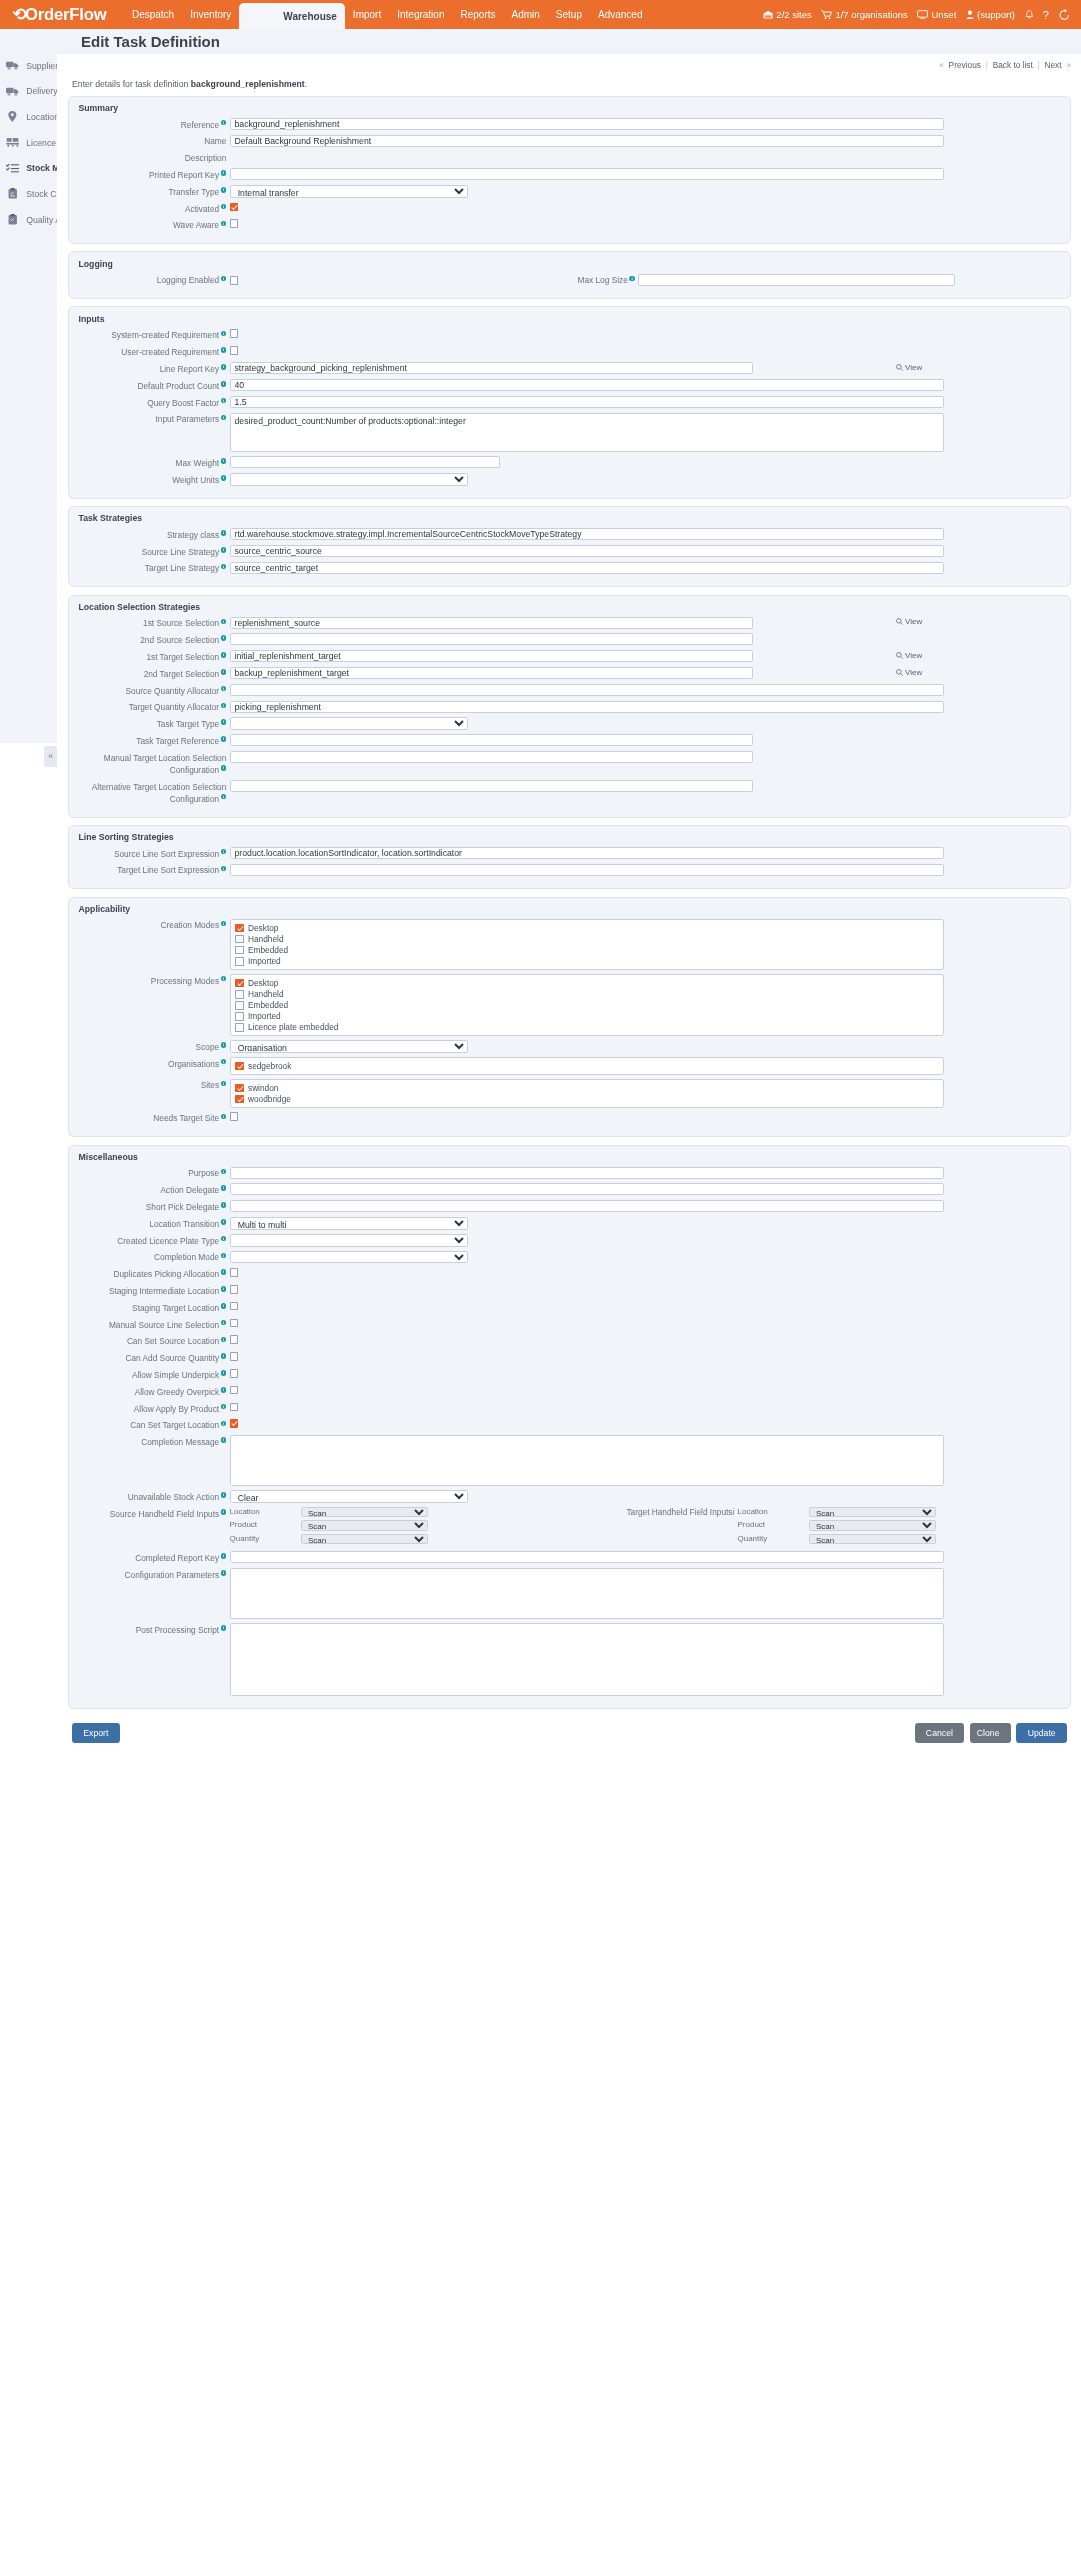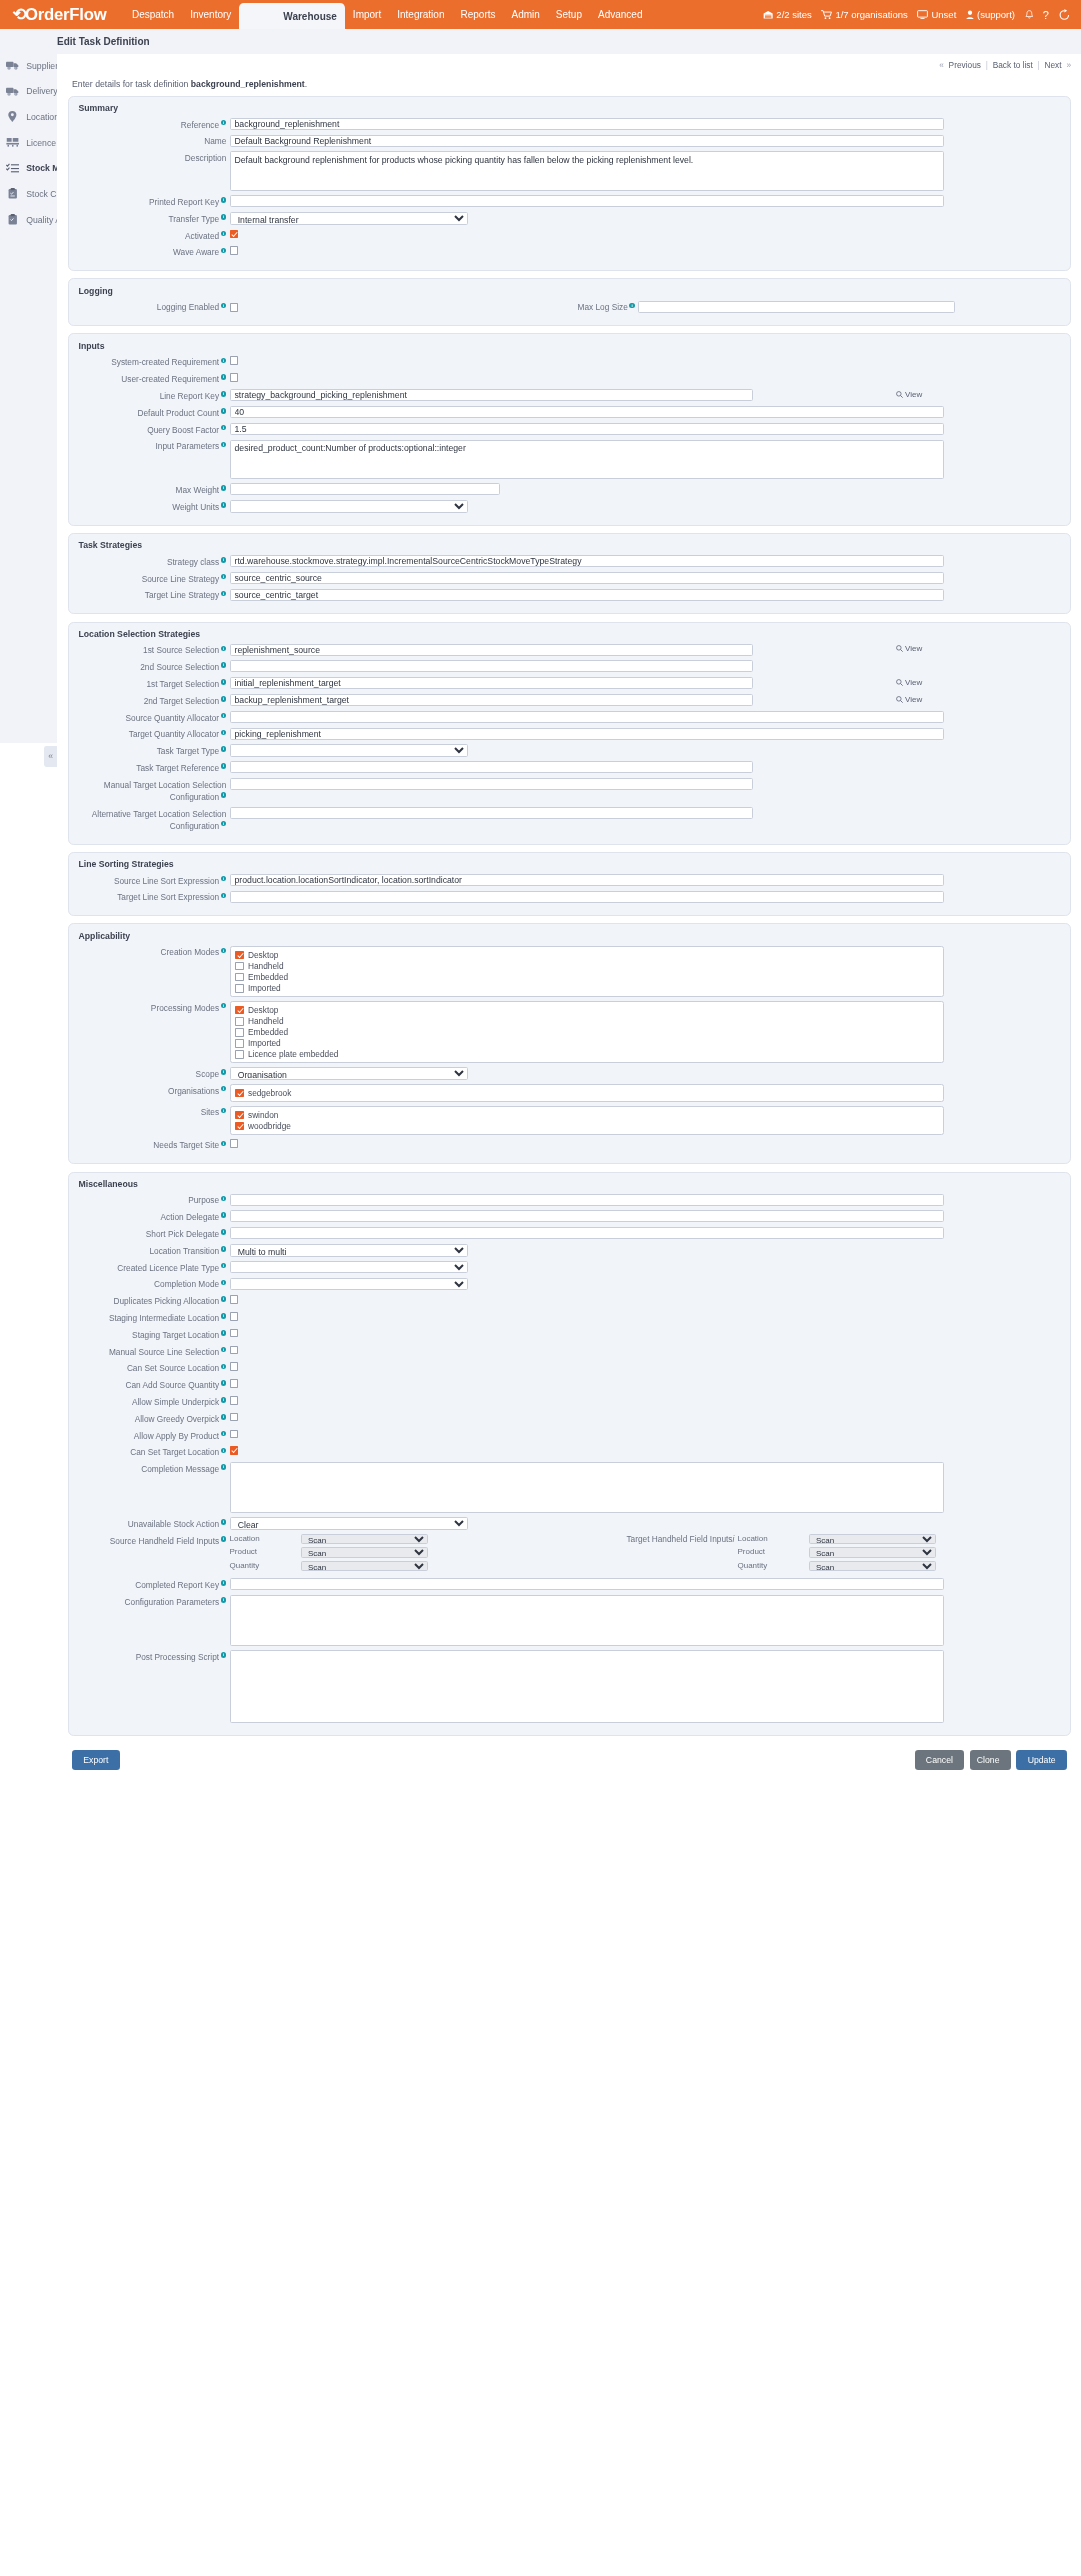--- a/index.html
+++ b/index.html
@@ -60,21 +60,21 @@
     display:flex; align-items:center; justify-content:center; cursor:pointer;
     border-radius:2.4px 0 0 2.4px;
   }
 
   
   .page{ position:absolute; left:57px; top:29px; width:1025px; }
   .pagehead{
     height:25px; display:flex; align-items:center; padding-left:0;
     background:#f1f3f8;
   }
-  .pagetitle{ font-size:10px; font-weight:700; color:#3d4250; padding-left:0px; }
+  .pagetitle{ font-size:15px; font-weight:700; color:#3d4250; padding-left:0px;margin-left:24px; }
 
   .content{
     position:relative;
     background:#fff;
     border-radius:8px 0 0 0;
     padding:0 11px 0 11px;
     min-height:2490px;
   }
   .navrow{
     height:17.4px; display:flex; align-items:center; justify-content:flex-end;
@@ -414,23 +414,20 @@
 
       <div class="row">
         <div class="lbl">Name</div>
         <div class="fld">
             <input class="tb w-full" value="Default Background Replenishment" style="">
           </div>
       </div>
 
       <div class="row">
         <div class="lbl">Description</div>
-        <div class="fld">
-            <textarea class="tb w-full" rows="3" style="">Default background replenishment for products whose picking quantity has fallen below the picking replenishment level.</textarea>
-          </div>
       </div>
 
       <div class="row">
         <div class="lbl"><span>Printed Report Key</span><i class="i">i</i></div>
         <div class="fld">
             <input class="tb w-full" value="" style="">
           </div>
       </div>
 
       <div class="row">

